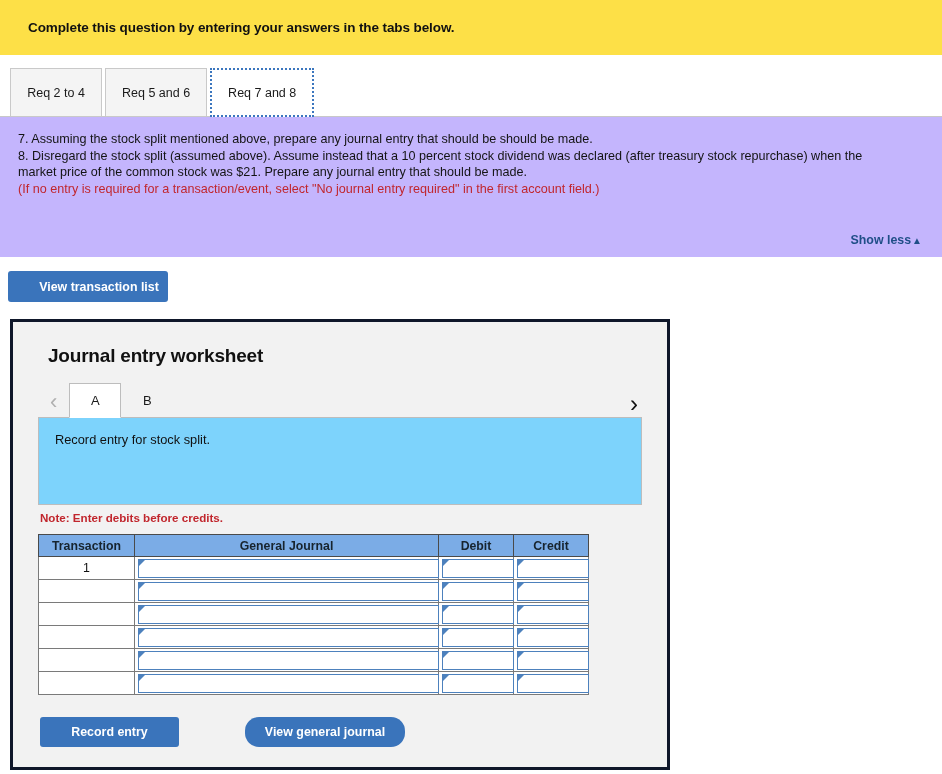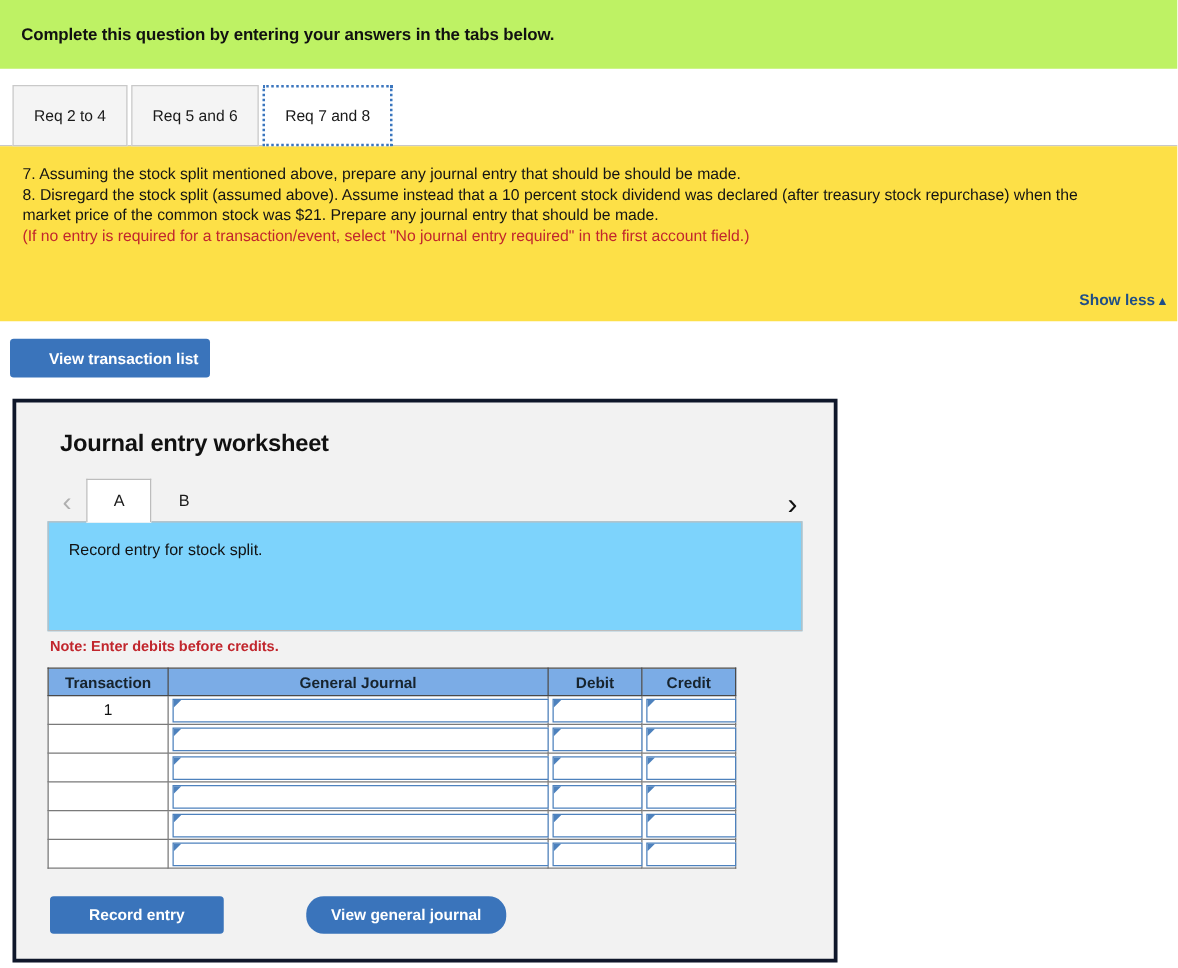--- a/index.html
+++ b/index.html
@@ -11,25 +11,25 @@
   }
   body {
     width: 942px;
     height: 774px;
     overflow: hidden;
     position: relative;
   }
 
   
   .instruction-bar {
-    background: #bef264;
+    background: #fde047;
     height: 55px;
     display: flex;
     align-items: center;
-    padding-left: 17px;
+    padding-left: 28px;
   }
   .instruction-text {
     font-size: 13.5px;
     font-weight: bold;
     color: #111111;
     letter-spacing: -0.1px;
   }
 
   
   .tabstrip {
@@ -64,41 +64,41 @@
     white-space: nowrap;
   }
   .req-tab.active {
     background: #ffffff;
     border: 2px dotted #3b76be;
     z-index: 3;
   }
 
   
   .question-panel {
-    background: #fde047;
+    background: #c4b5fd;
     padding: 14px 18px 22px 18px;
     min-height: 140px;
     position: relative;
   }
   .q-line {
     font-size: 12.6px;
     color: #141414;
     line-height: 16.5px;
     margin: 0 0 0 0;
     max-width: 880px;
   }
   .q-note {
     font-size: 12.6px;
     color: #c1262d;
     line-height: 16.5px;
     margin-top: 0;
   }
   .show-less {
     position: absolute;
-    right: 7px;
+    right: 20px;
     bottom: 10px;
     font-size: 12.4px;
     font-weight: bold;
     color: #1f4e87;
     cursor: pointer;
     user-select: none;
   }
   .show-less .caret { font-size: 10px; margin-left: 1px; }
 
   

